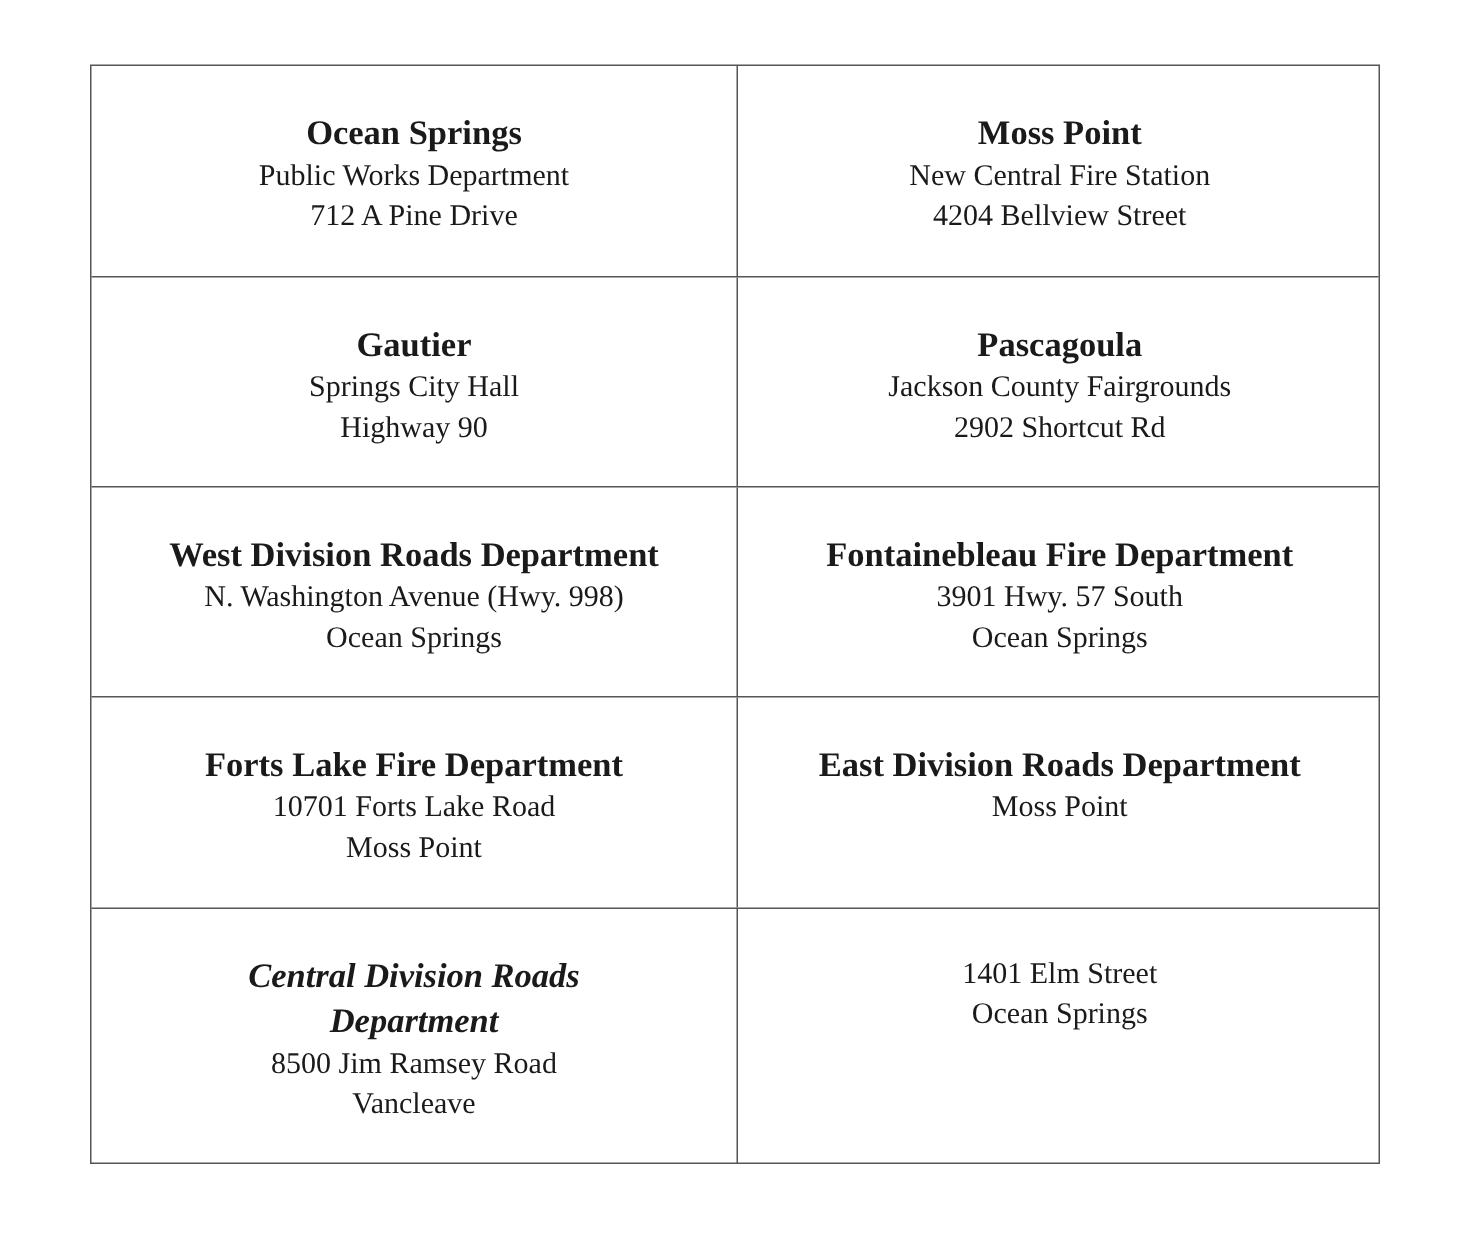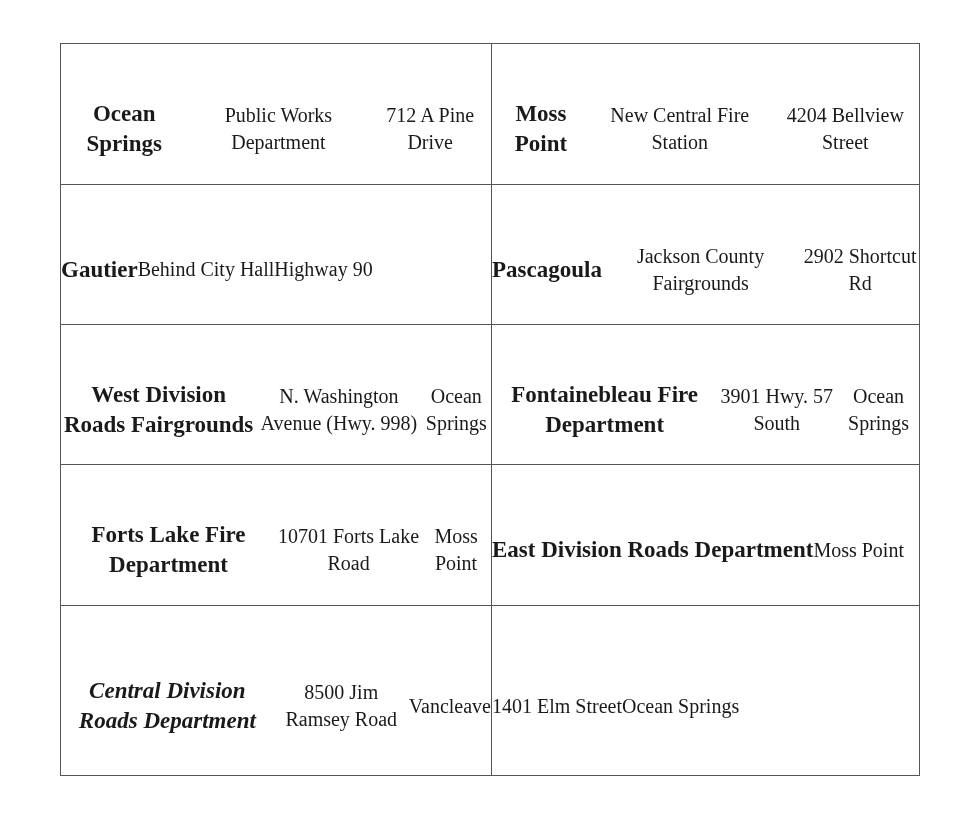--- a/index.html
+++ b/index.html
@@ -1,19 +1,19 @@
 <!DOCTYPE html>
 <html><head>
 <meta charset="utf-8">
 <style>
   html, body { margin:0; padding:0; background:#ffffff; }
   body { width:980px; height:833px; position:relative; overflow:hidden; font-family:"Liberation Serif", serif; color:#1a1a1a; }
   .grid { position:absolute; left:60px; top:43px; width:860px; height:733px; border:1px solid #555; box-sizing:border-box; }
   .row { position:absolute; left:0; width:100%; border-bottom:1px solid #555; box-sizing:border-box; }
-  .cell { position:absolute; top:0; height:100%; box-sizing:border-box; display:flex; flex-direction:row; align-items:center; text-align:center; padding-top:30px; }
+  .cell { position:absolute; top:0; height:100%; box-sizing:border-box; display:flex; flex-direction:column; align-items:center; text-align:center; padding-top:30px; }
   .cell.left { left:0; width:431px; border-right:1px solid #555; }
   .cell.right { left:431px; width:429px; }
   .title { font-weight:bold; font-size:23px; line-height:30px; }
   .line { font-size:20px; line-height:27px;text-align:center; }
 </style>
 </head>
 <body>
 
 <div class="grid">
   <div class="row" style="top:0;height:141px;">
@@ -24,32 +24,32 @@
     </div>
     <div class="cell right">
       <div class="title">Moss Point</div>
       <div class="line">New Central Fire Station</div>
       <div class="line">4204 Bellview Street</div>
     </div>
   </div>
   <div class="row" style="top:141px;height:140px;">
     <div class="cell left">
       <div class="title">Gautier</div>
-      <div class="line">Behind City Hall</div>
+      <div class="line">Springs City Hall</div>
       <div class="line">Highway 90</div>
     </div>
     <div class="cell right">
       <div class="title">Pascagoula</div>
       <div class="line">Jackson County Fairgrounds</div>
       <div class="line">2902 Shortcut Rd</div>
     </div>
   </div>
   <div class="row" style="top:281px;height:140px;">
     <div class="cell left">
-      <div class="title">West Division Roads Fairgrounds</div>
+      <div class="title">West Division Roads Department</div>
       <div class="line">N. Washington Avenue (Hwy. 998)</div>
       <div class="line">Ocean Springs</div>
     </div>
     <div class="cell right">
       <div class="title">Fontainebleau Fire Department</div>
       <div class="line">3901 Hwy. 57 South</div>
       <div class="line">Ocean Springs</div>
     </div>
   </div>
   <div class="row" style="top:421px;height:141px;">

